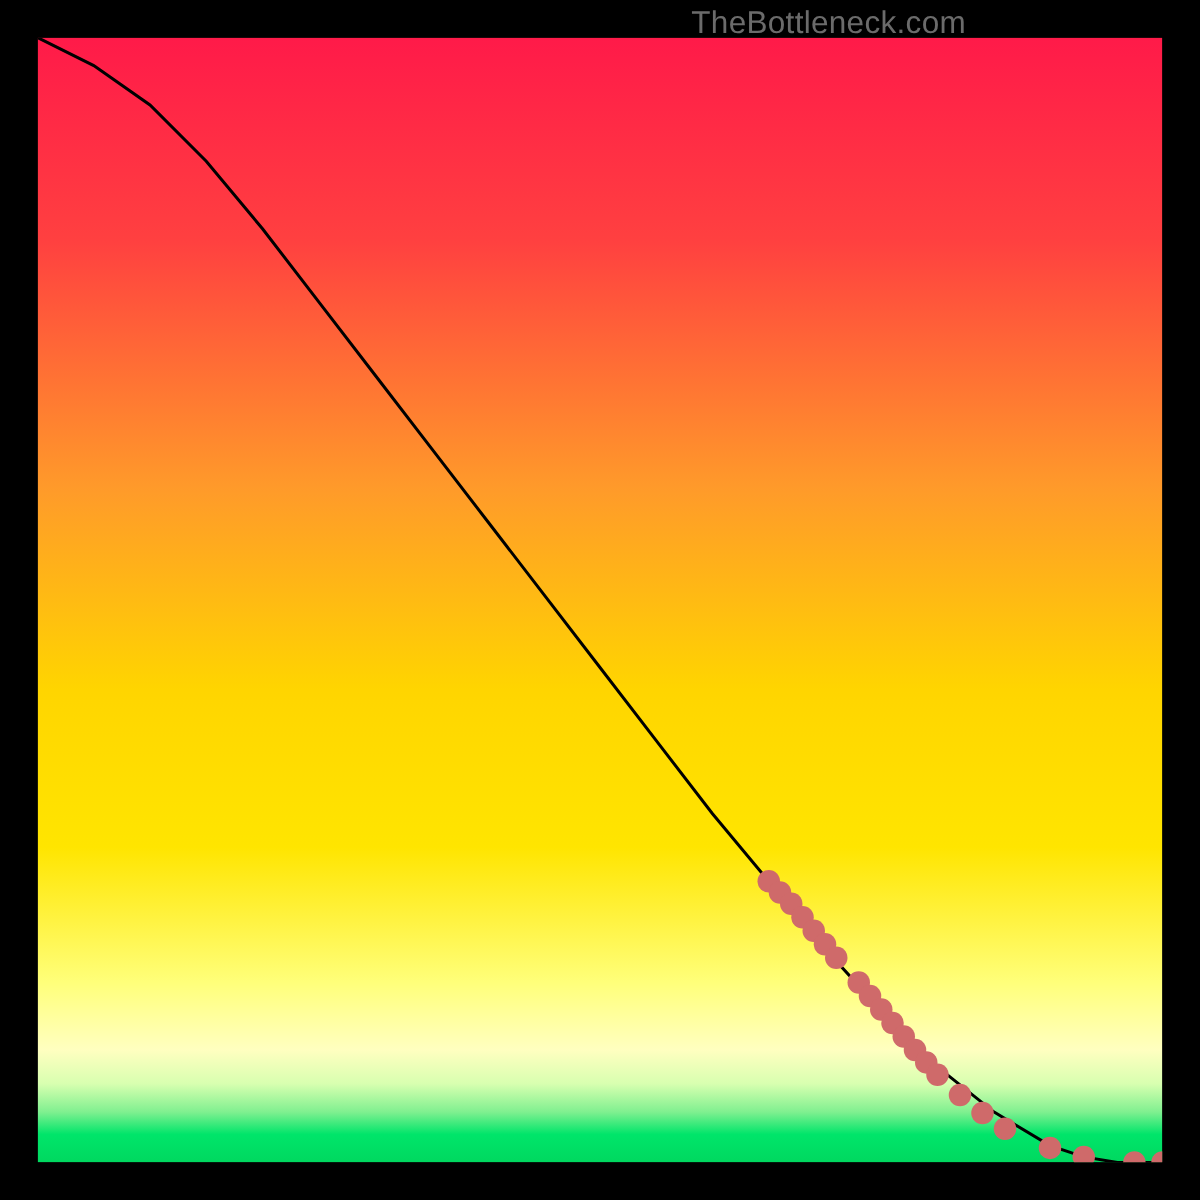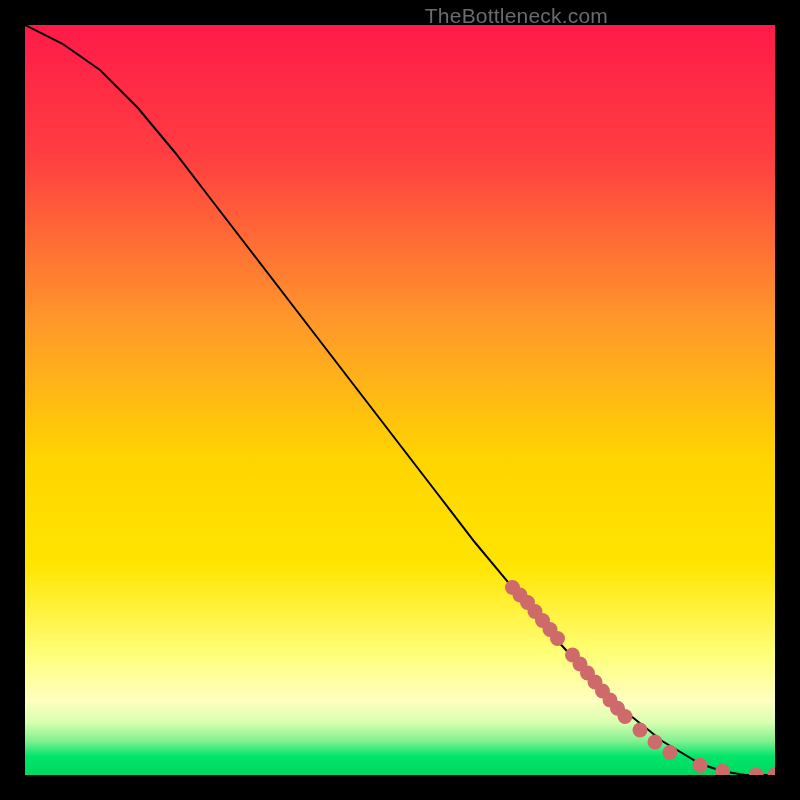--- a/index.html
+++ b/index.html
@@ -11,20 +11,21 @@
     overflow: hidden;
     font-family: Arial, Helvetica, sans-serif;
   }
   .frame {
     position: absolute;
     left: 0;
     top: 0;
     width: 636px;
     height: 800px;
     background: #000;
+    padding-left: 36px;
   }
   .plot-area {
     position: absolute;
     left: 25px;
     top: 25px;
     width: 750px;
     height: 750px;
     overflow: hidden;
   }
   .gradient {

